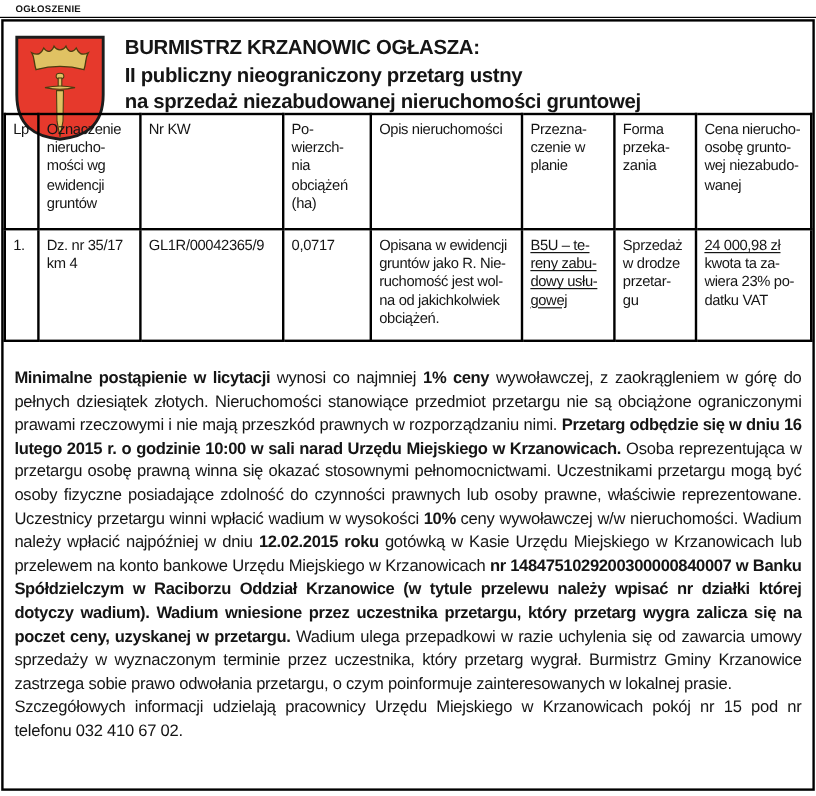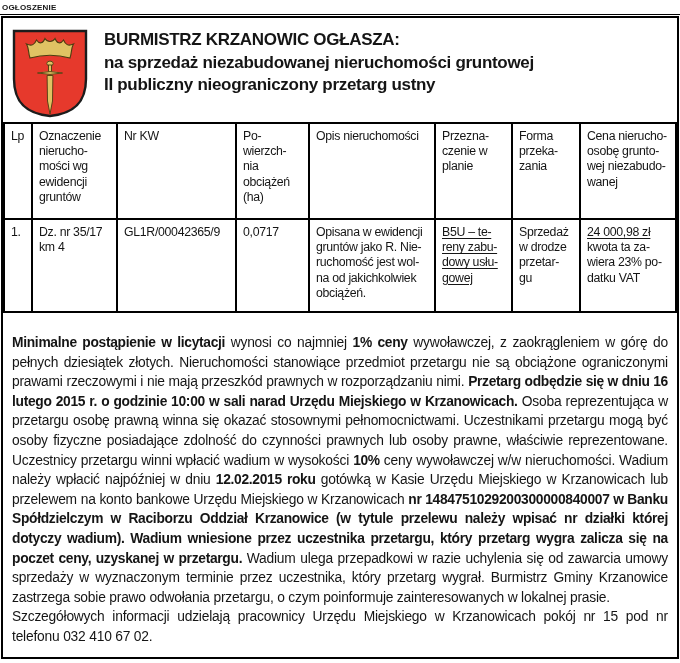--- a/index.html
+++ b/index.html
@@ -6,36 +6,36 @@
   html, body { width: 680px; height: 663px; background: #fff; }
   body {
     font-family: "Liberation Sans", "DejaVu Sans", sans-serif;
     color: #151515;
     letter-spacing: -0.2px;
     overflow: hidden;
   }
   .kicker {
     font-size: 8px;
     font-weight: bold;
-    padding: 3px 0 2px 2px;
+    padding: 3px 0 2px 13px;
     border-bottom: 1px solid #000;
     letter-spacing: 0.2px;
   }
   .box {
     margin: 1px 1px 0 1px;
     border: 2px solid #000;
     height: 643px;
     display: flex;
     flex-direction: column;
   }
   .header {
     display: flex;
     align-items: flex-start;
     padding: 9px 16px 6px 7px;
-    height: 104px;
+    height: 76px;
     flex: none;
   }
   .crest { width: 80px; height: 92px; flex: none; }
   .title { margin-left: 14px; padding-top: 2px; }
   .title-line {
     font-weight: bold;
     font-size: 17px;
     line-height: 22.5px;
     letter-spacing: -0.3px;
     white-space: nowrap;
@@ -87,22 +87,22 @@
         <path d="M20,31 C18,25 19,21 16.5,17 C22,19.5 24.5,17.5 26.5,13 C29.5,17.5 33,16.5 35,11.5 C37.5,15.5 42.5,15.5 45,11.5 C47,16.5 50.5,17.5 53.5,13 C55.5,17.5 58,19.5 63.5,17 C61,21 62,25 60,31 C47,27.5 33,27.5 20,31 Z" stroke="#4c3c10" stroke-width="1.1" fill="#e0c263"></path>
         <g stroke="#4c3c10" stroke-width="0.9" fill="#e0c263">
           <ellipse cx="40" cy="36.5" rx="3.2" ry="2.4"></ellipse>
           <rect x="38.5" y="38" width="3" height="8.5"></rect>
           <path d="M27.5,46 Q40,43.2 52.5,46 Q40,48.8 27.5,46 Z"></path>
           <path d="M37.1,48.5 L42.9,48.5 L42.5,74 L40,87 L37.5,74 Z"></path>
         </g>
       </svg>
       <div class="title">
         <div class="title-line">BURMISTRZ KRZANOWIC OGŁASZA:</div>
+        <div class="title-line">II publiczny nieograniczony przetarg ustny</div>
         <div class="title-line">na sprzedaż niezabudowanej nieruchomości gruntowej</div>
-        <div class="title-line">II publiczny nieograniczony przetarg ustny</div>
       </div>
     </div>
 
     <table class="auction-table">
       <colgroup>
         <col style="width:28px">
           <col style="width:85px">
           <col style="width:119px">
           <col style="width:73px">
         <col style="width:126px">

